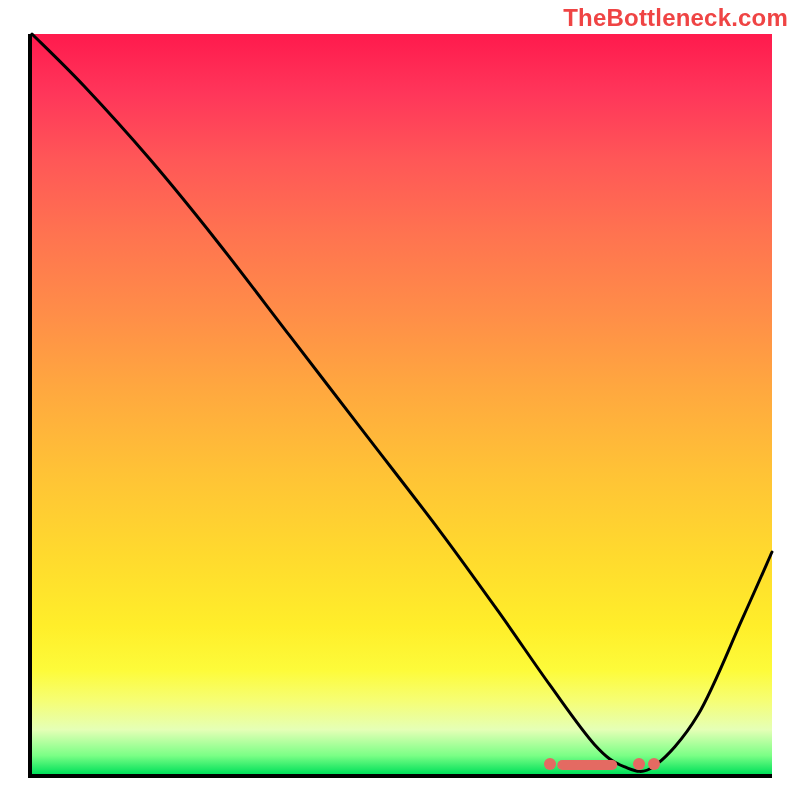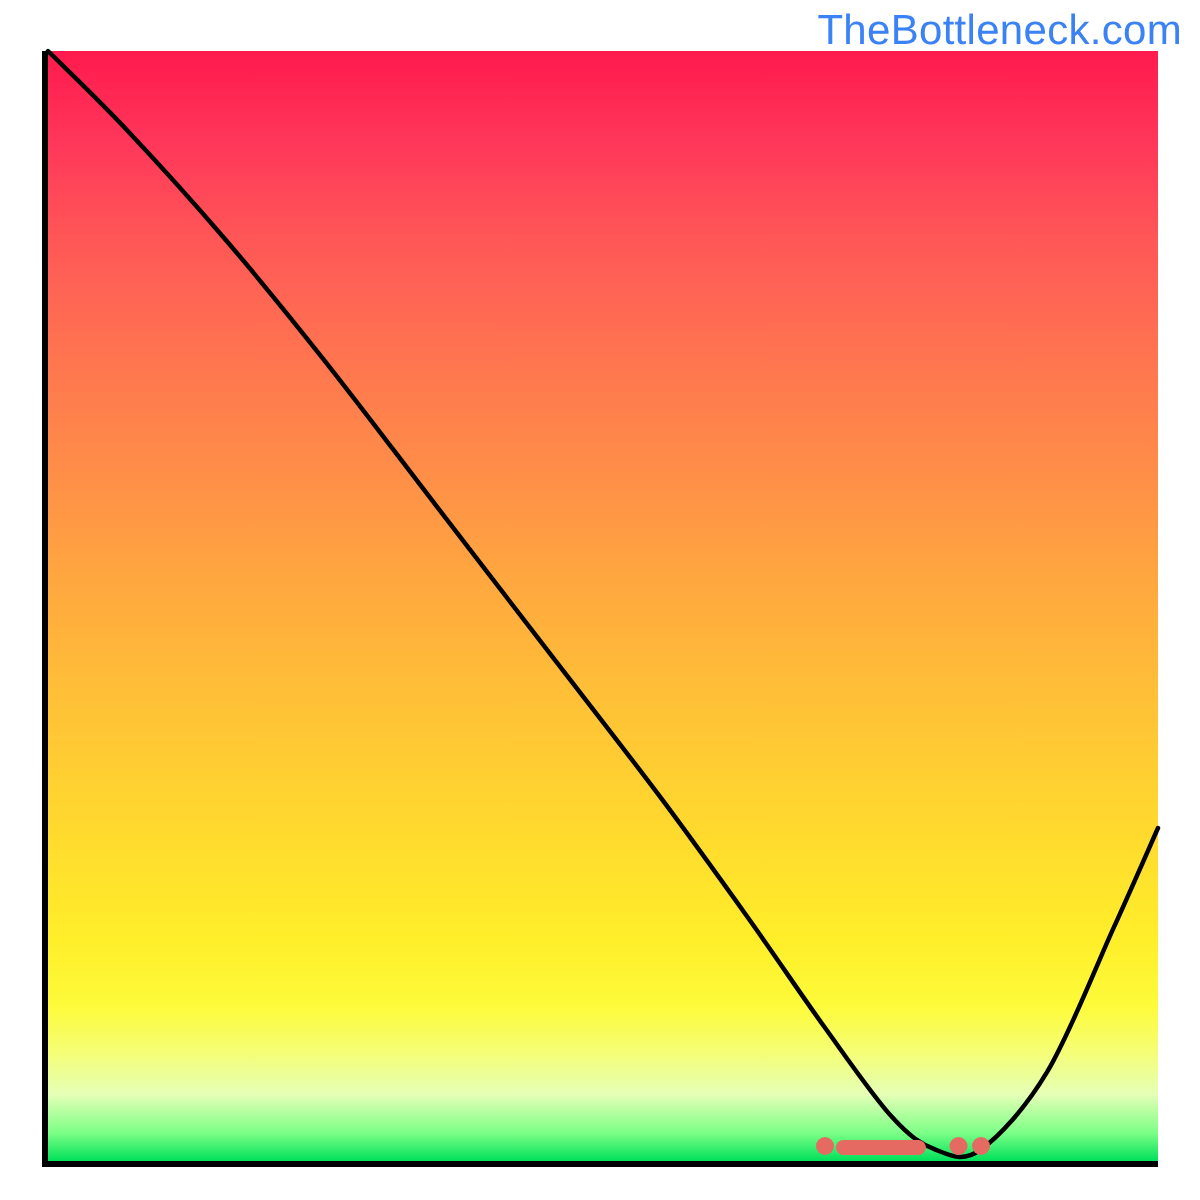--- a/index.html
+++ b/index.html
@@ -7,23 +7,23 @@
   .container {
     position: relative;
     width: 800px;
     height: 800px;
   }
   .watermark {
     position: absolute;
     top: 4px;
     right: 12px;
     font-family: Arial, Helvetica, sans-serif;
-    font-size: 28px;
-    font-weight: 400;
-    color: #3b82f6;
+    font-size: 24px;
+    font-weight: 700;
+    color: #ef4444;
     letter-spacing: 0.2px;
     user-select: none;
   }
   .plot {
     position: absolute;
     left: 28px;
     top: 34px;
     width: 744px;
     height: 744px;
     border-left: 4px solid #000;

